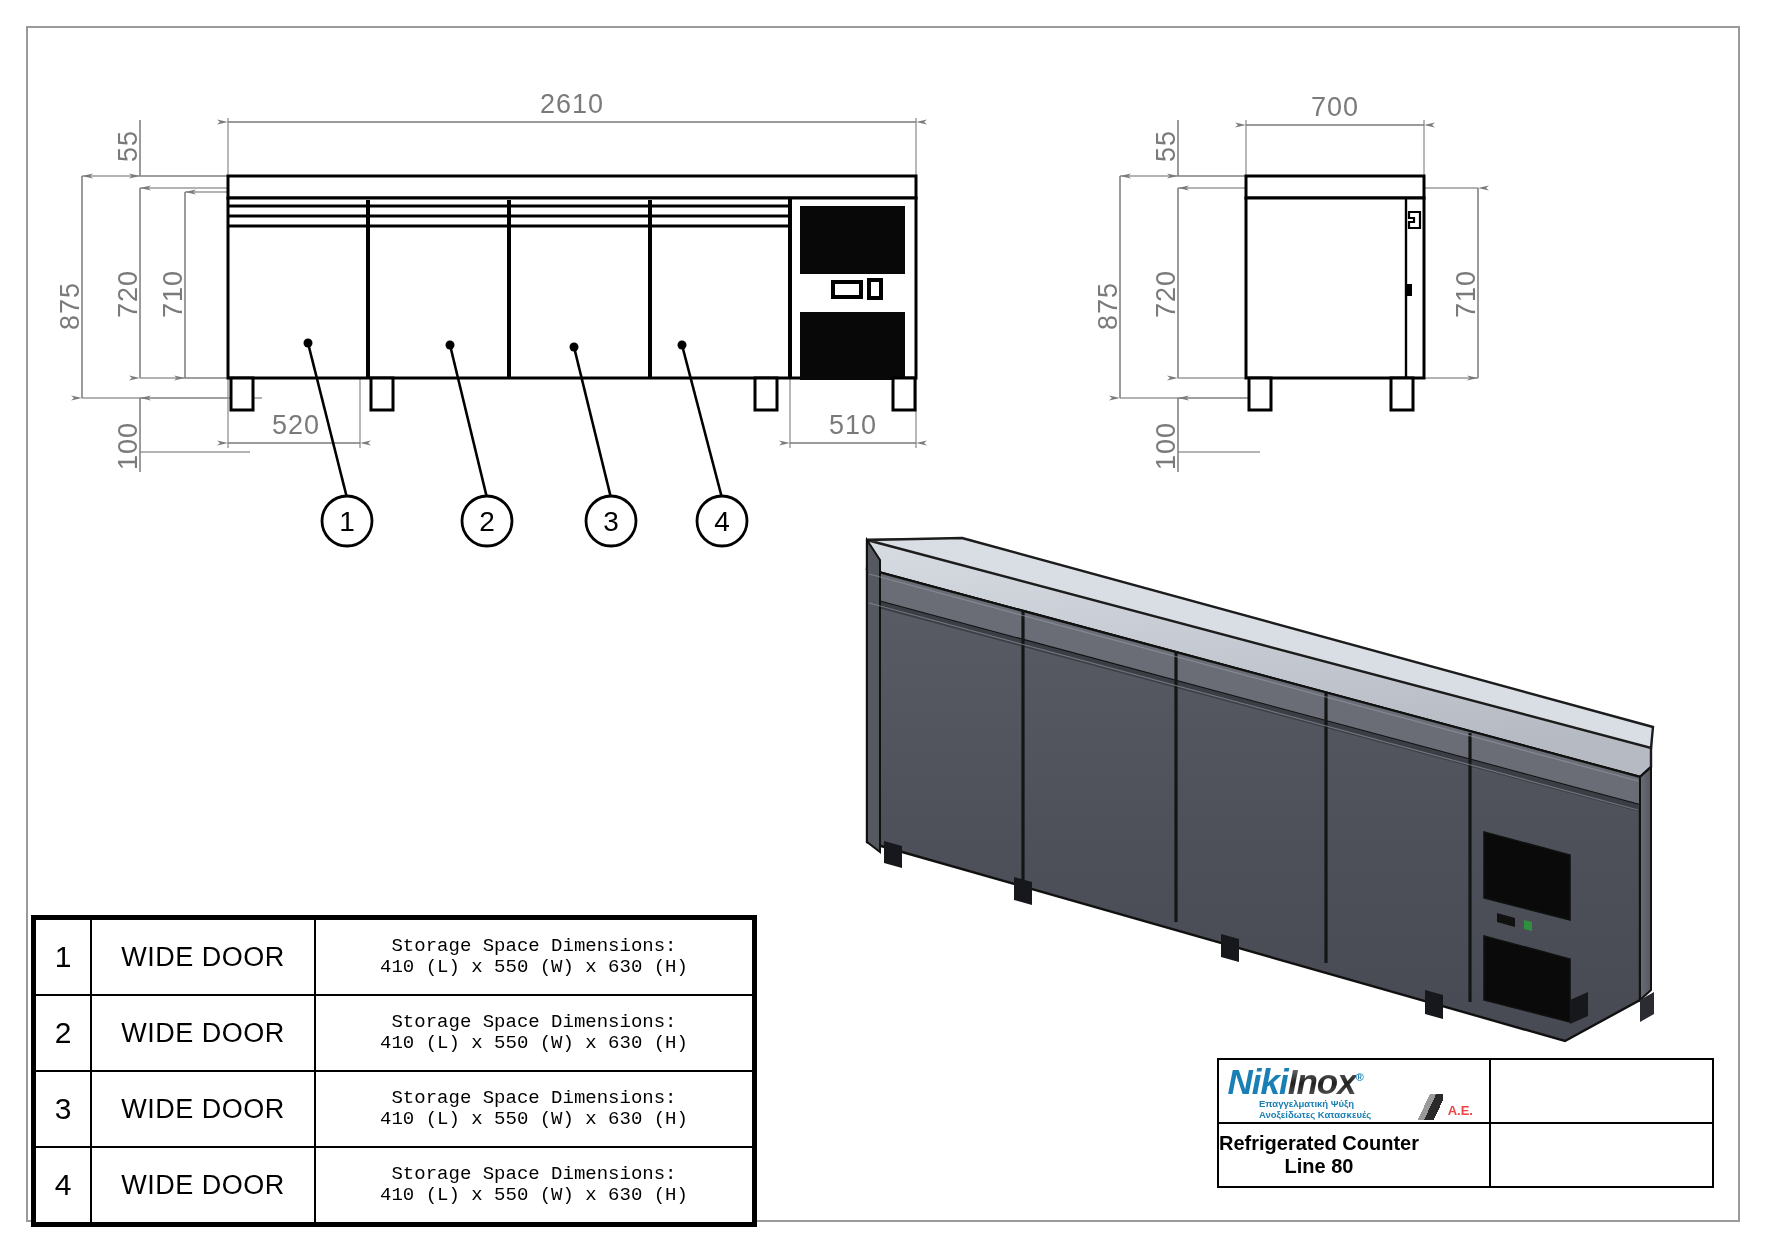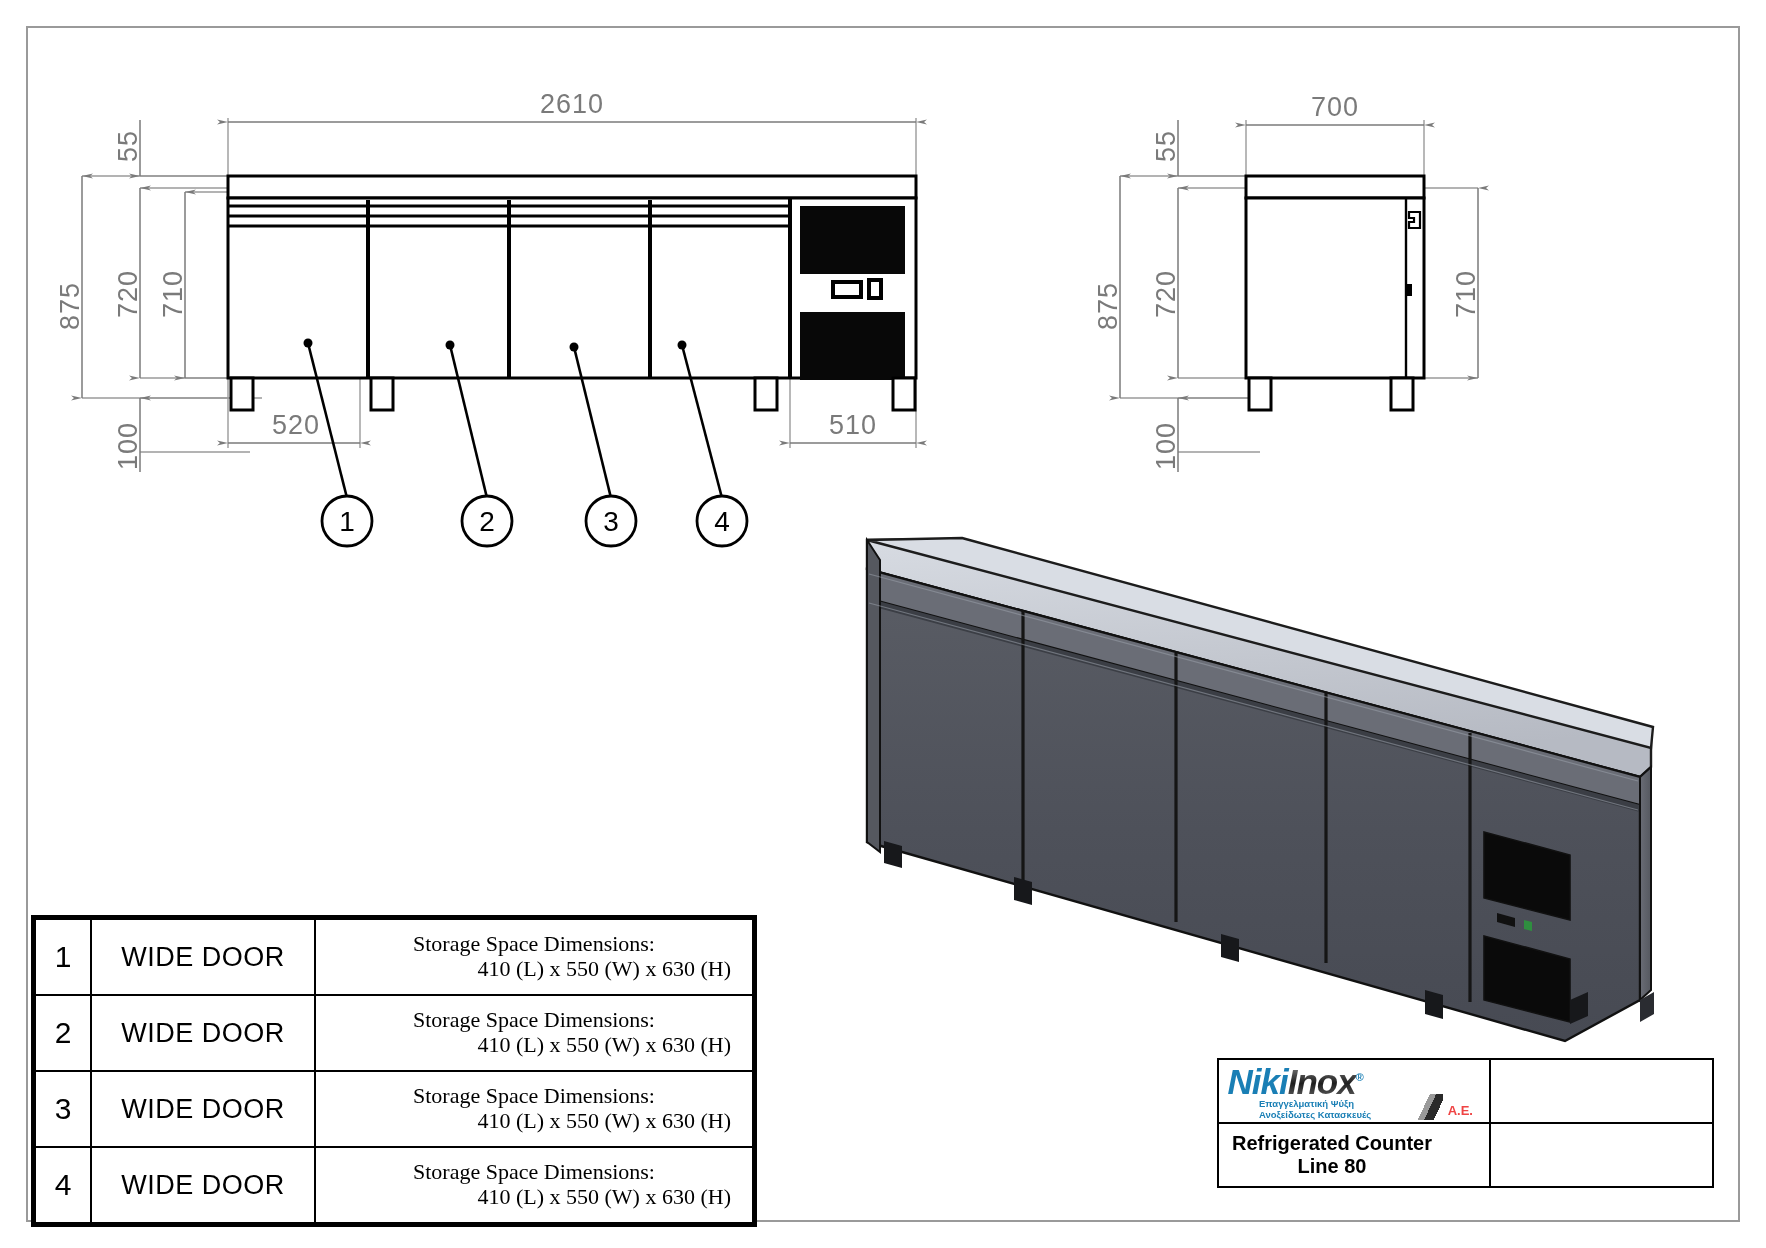--- a/index.html
+++ b/index.html
@@ -35,39 +35,39 @@
   #legend td { border:2px solid #000; padding:0; }
   #legend td.num {
     width:56px; text-align:center; font-size:30px;
     font-family:"Liberation Sans", sans-serif; height:76px;
   }
   #legend td.door {
     width:224px; text-align:center; font-size:27px; letter-spacing:0.5px;
     font-family:"Liberation Sans", sans-serif;
   }
   #legend td.dims {
-    text-align:center; font-size:22px; line-height:1.12;
-    font-family:Liberation Serif, serif; padding:4px 21px;
-  }
-  #legend td.dims .l2 { display:block;text-align:right; }
+    text-align:center; font-size:19px; line-height:1.12;
+    font-family:Liberation Mono, monospace; padding:4px 0;
+  }
+  #legend td.dims .l2 { display:block; }
 
   
   #titleblock {
     position:absolute; left:1217px; top:1058px;
     width:497px; height:130px;
     border:2px solid #000; background:#fff;
     display:flex; flex-direction:column;
   }
   .tb-row { display:flex; flex:1; }
   .tb-row.top { border-bottom:2px solid #000; }
   .tb-left { width:272px; border-right:2px solid #000; position:relative;
              display:flex; align-items:center; }
   .tb-right { flex:1; display:flex; align-items:center; justify-content:center; }
   .tb-title { font-size:20px; font-weight:bold; text-align:center; line-height:1.15;
-              font-family:"Liberation Sans", sans-serif;margin-left:13px; }
+              font-family:"Liberation Sans", sans-serif; }
   .tb-model { font-size:22px; font-weight:bold; letter-spacing:0.3px;
               font-family:"Liberation Sans", sans-serif; }
 
   
   .logo-wrap { text-align:center; line-height:1; padding-top:2px; }
   .logo-main { font-size:35px; font-weight:bold; font-style:italic; letter-spacing:-1px;
                font-family:"Liberation Sans", sans-serif; white-space:nowrap; }
   .logo-niki { color:#1a7fb5; }
   .logo-inox { color:#555; background:linear-gradient(180deg,#8d8d8d 0%,#1e1e1e 55%,#6b6b6b 100%);
                -webkit-background-clip:text; background-clip:text; color:transparent; }

